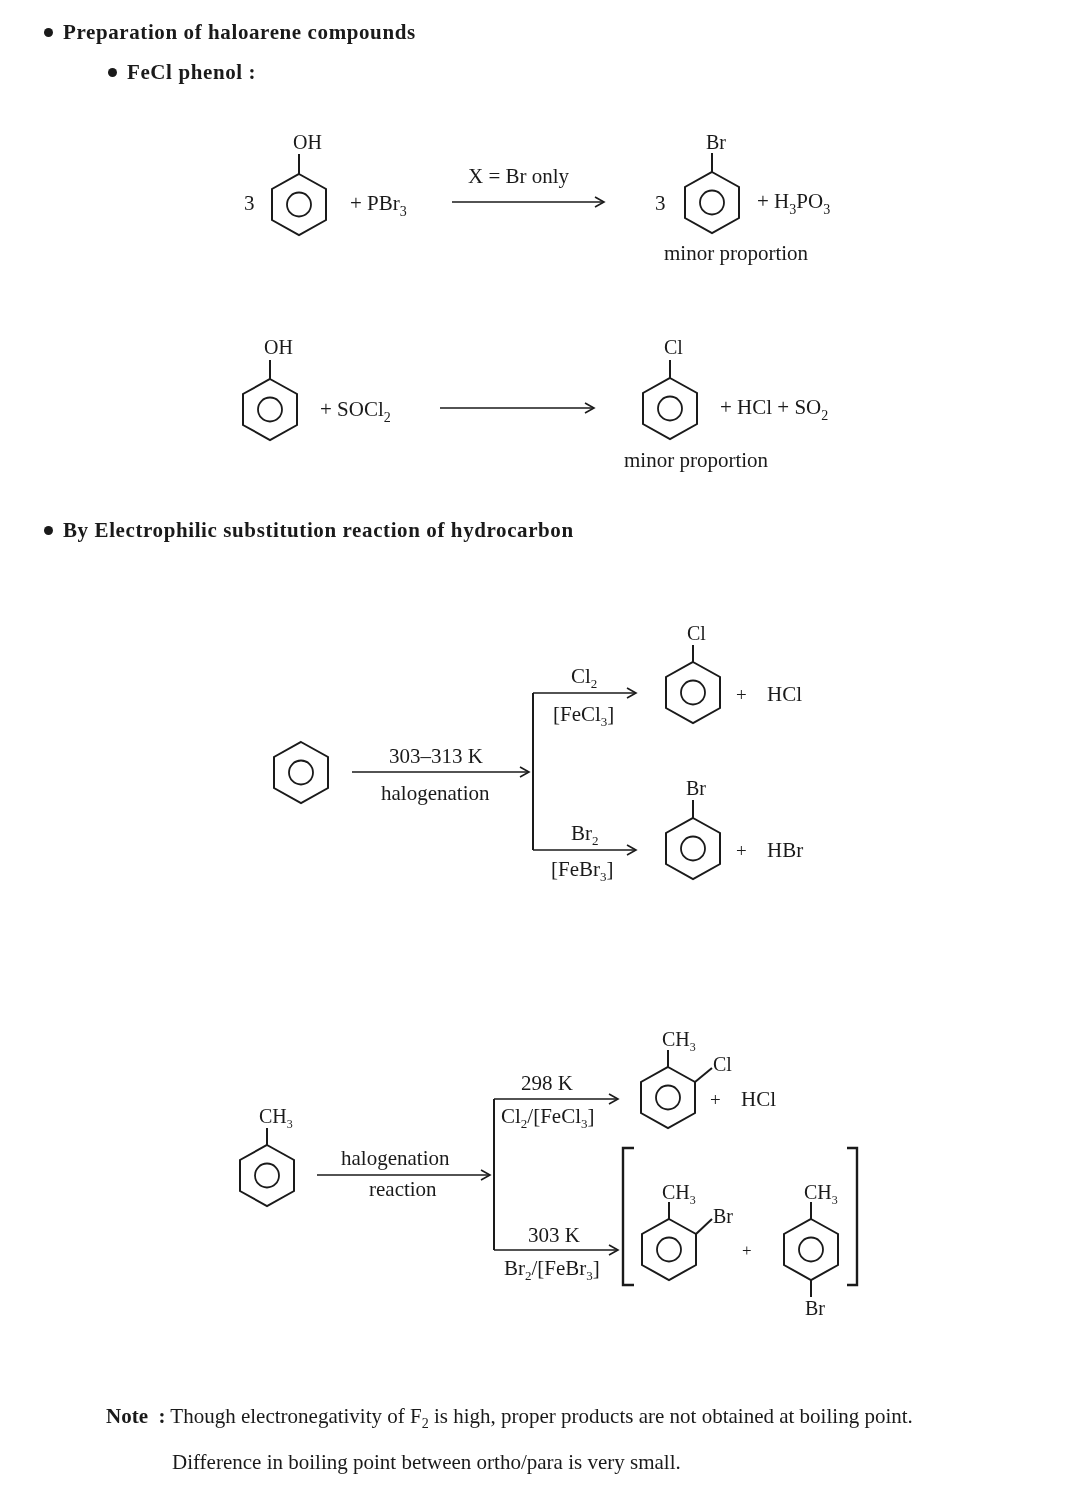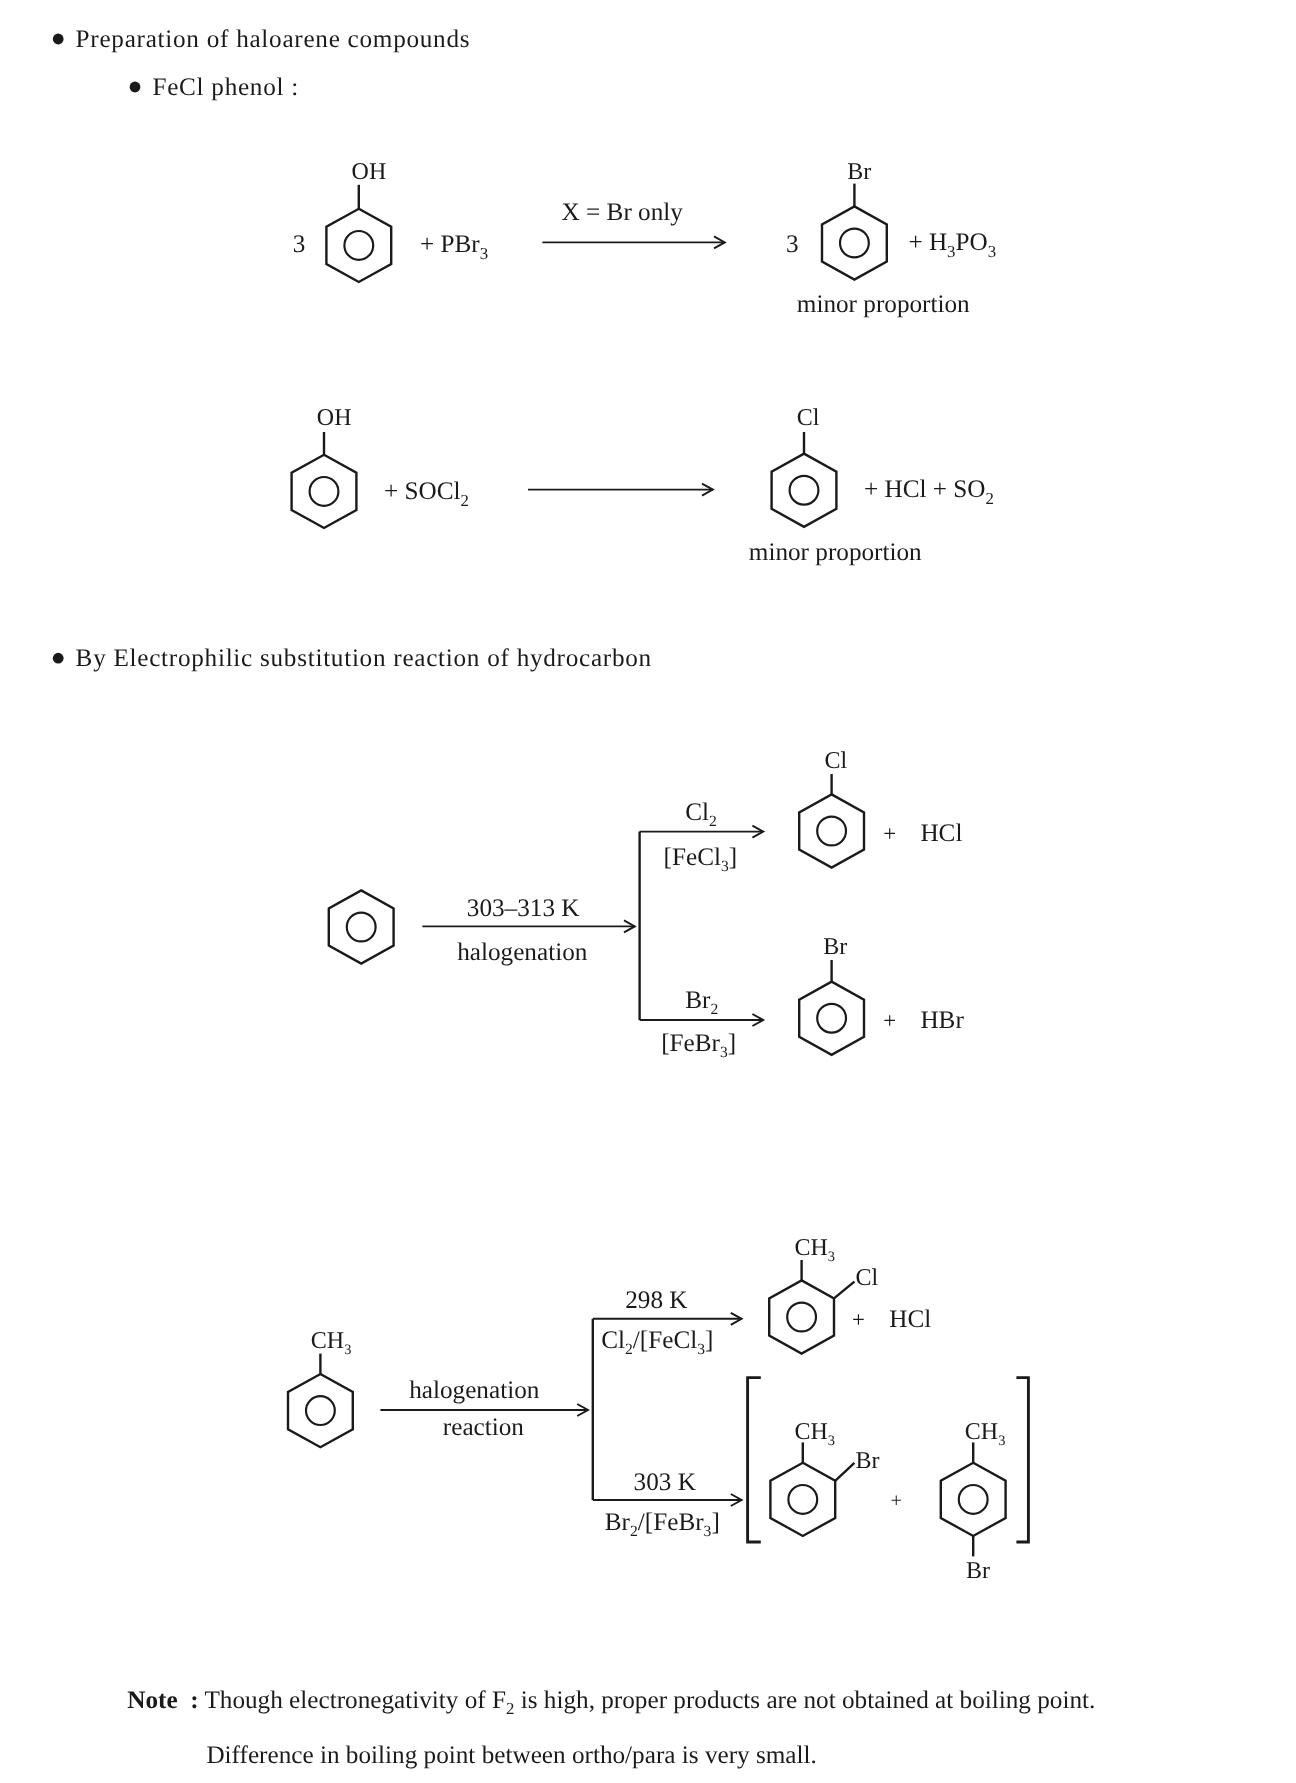--- a/index.html
+++ b/index.html
@@ -1,35 +1,35 @@
 <!DOCTYPE html>
 <html><head>
 <meta charset="utf-8">
 <style>
   html, body { margin:0; padding:0; background:#ffffff; }
   body { width:1080px; height:1486px; position:relative; overflow:hidden;
          font-family:"Liberation Serif", serif; color:#1a1a1a; }
   .abs { position:absolute; white-space:nowrap; }
-  .heading { font-weight:normal; font-size:21px; letter-spacing:0.6px; }
+  .heading { font-weight:bold; font-size:21px; letter-spacing:0.6px; }
   .bullet { display:inline-block; width:9px; height:9px; border-radius:50%; background:#1a1a1a; margin-right:10px; vertical-align:middle; position:relative; top:-2px; }
   svg.diagram { position:absolute; left:0; top:0; }
   svg text { font-family:"Liberation Serif", serif; fill:#1a1a1a; }
   .note { font-size:21px; }
   .note b { font-weight:bold; }
 </style>
 </head>
 <body>
 
 <div class="abs heading" style="left:44px; top:20px;">
   <span class="bullet"></span><span>Preparation of haloarene compounds</span>
 </div>
 <div class="abs heading" style="left:108px; top:60px;">
   <span class="bullet"></span><span>FeCl phenol :</span>
 </div>
-<div class="abs heading" style="left:44px; top:536px;">
+<div class="abs heading" style="left:44px; top:518px;">
   <span class="bullet"></span><span>By Electrophilic substitution reaction of hydrocarbon</span>
 </div>
 
 <svg class="diagram" width="1080" height="1486" viewBox="0 0 1080 1486">
   <defs>
     <marker id="arr" markerWidth="12" markerHeight="12" refX="10" refY="6" orient="auto" markerUnits="userSpaceOnUse">
       <path d="M1,1 L10,6 L1,11" fill="none" stroke="#1a1a1a" stroke-width="1.6"></path>
     </marker>
   </defs>
 

